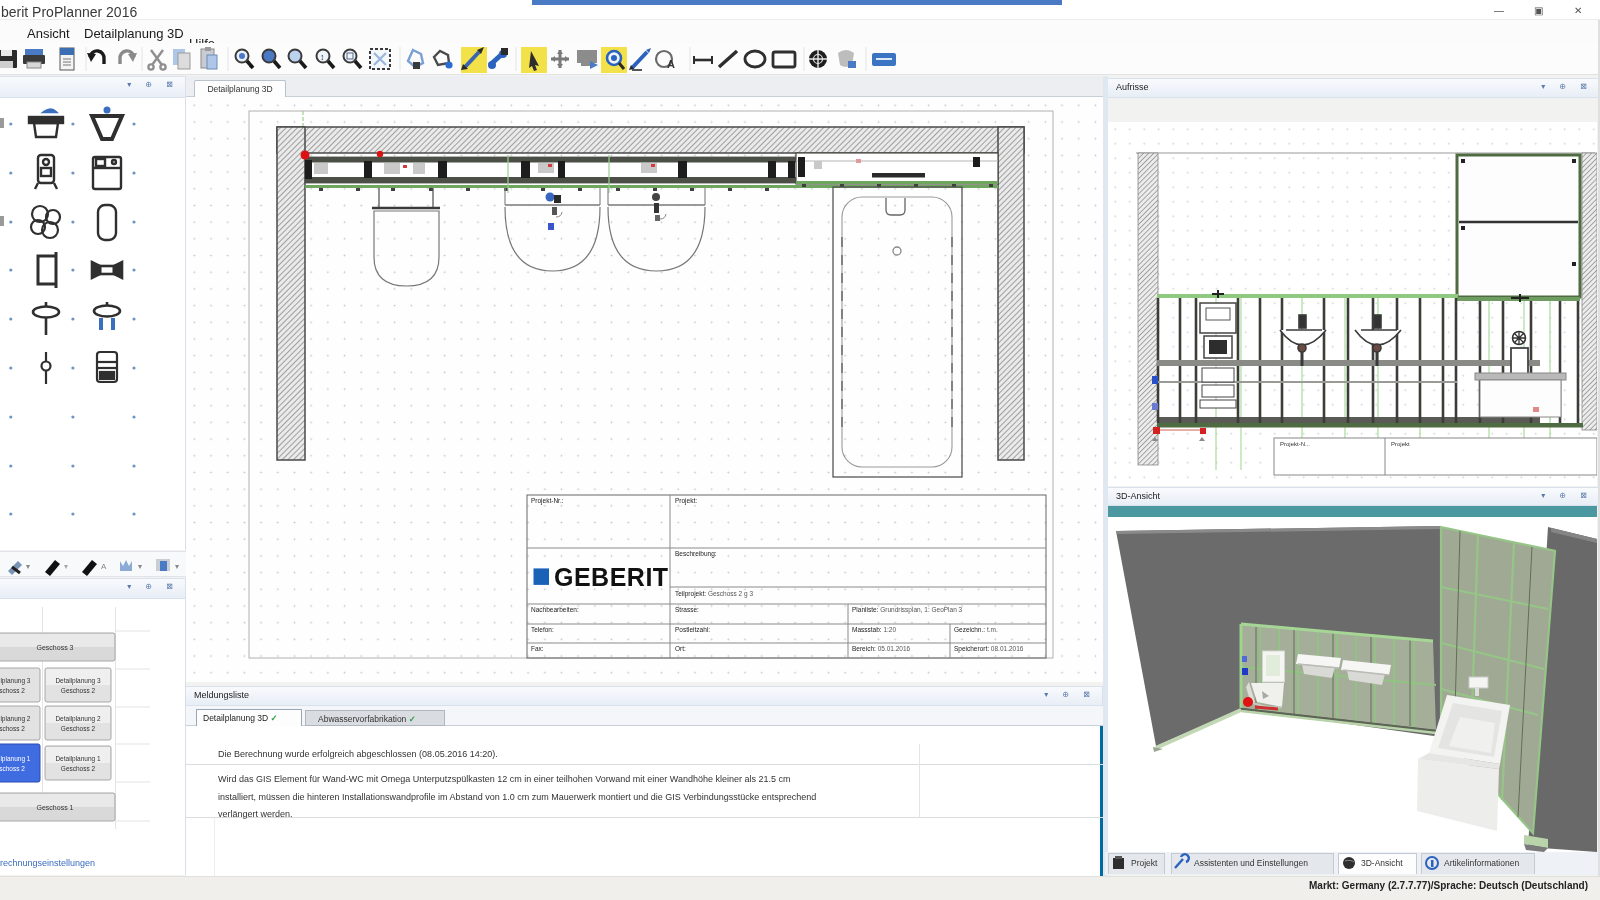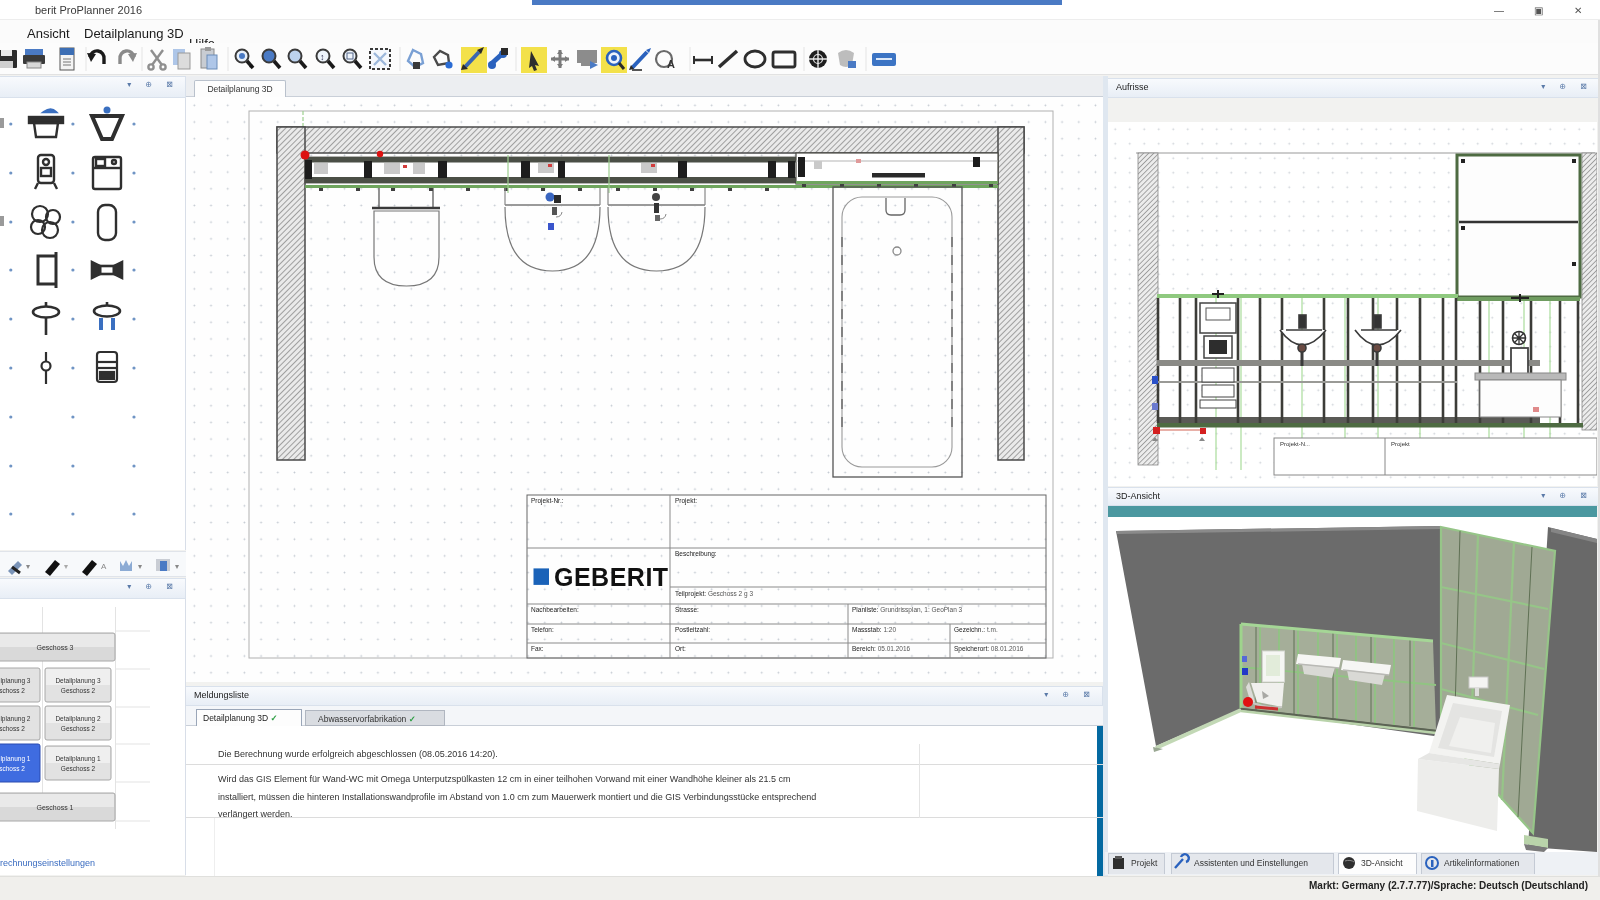--- a/index.html
+++ b/index.html
@@ -2,21 +2,21 @@
 <html><head>
 <meta charset="utf-8">
 <style>
 * { margin:0; padding:0; box-sizing:border-box; }
 html,body { width:1600px; height:900px; overflow:hidden; font-family:"Liberation Sans", sans-serif; }
 #app { position:relative; width:1600px; height:900px; background:#f2f2f0; }
 .abs { position:absolute; }
 
 
 #titlebar { left:0; top:0; width:1600px; height:20px; background:#ffffff; border-bottom:1px solid #ededed; }
-#title-text { left:1px; top:4px; font-size:11px; color:#3a3a3a;margin-left:34px; }
+#title-text { left:1px; top:4px; font-size:14px; color:#3a3a3a; }
 #bluebar { left:532px; top:0; width:530px; height:5px; background:#4a7ac4; }
 .winbtn { top:5px; font-size:10px; color:#555; }
 #menubar { left:0; top:20px; width:1600px; height:23px; background:#fbfbfb; }
 .menuitem { top:6px; font-size:13px; color:#1a1a1a; }
 #toolbar { left:0; top:43px; width:1600px; height:32px; background:#fcfcfc; border-bottom:1px solid #e2e2e2; }
 
 
 .phead { background:linear-gradient(#f8fafd,#e8eef6); border:1px solid #d9e1ec; border-left:none; }
 .phead .ptitle { position:absolute; left:8px; top:3px; font-size:9px; color:#222; }
 .pbtns { position:absolute; right:6px; top:3px; font-size:8px; color:#5a7aa8; letter-spacing:6px; }
@@ -31,21 +31,21 @@
 #lb-link { left:0; top:858px; width:150px; font-size:9px; color:#3a6cc0; }
 
 
 #c-tabbar { left:186px; top:76px; width:917px; height:21px; background:#eceef1; border-bottom:1px solid #c9cfd8; }
 #c-tab { position:absolute; left:8px; top:4px; width:92px; height:17px; background:#fdfdfd; border:1px solid #b9c1cc; border-bottom:none; border-radius:2px 2px 0 0; font-size:8.5px; color:#333; text-align:center; line-height:16px; }
 #c-canvas { left:186px; top:97px; width:917px; height:585px; background-color:#fefefe; overflow:hidden; }
 #c-splitter { left:1103px; top:76px; width:5px; height:800px; background:#dfe7f0; }
 
 
 #m-head { left:186px; top:686px; width:917px; height:20px; }
-#m-body { left:186px; top:706px; width:917px; height:170px; background:#ffffff; border-right:6px solid #0369a1; }
+#m-body { left:186px; top:706px; width:917px; height:170px; background:#ffffff; border-right:3px solid #0369a1; }
 
 
 #r-aufhead { left:1108px; top:78px; width:492px; height:20px; }
 #r-auftabs { left:1108px; top:98px; width:492px; height:24px; background:#f2f4f7; border-bottom:1px solid #c9cfd8; }
 #r-auftab { position:absolute; left:9px; top:3px; width:72px; height:21px; background:#fdfdfd; border:1px solid #b9c1cc; border-bottom:none; font-size:8.5px; color:#333; padding:4px 0 0 8px; }
 #r-aufcanvas { left:1108px; top:122px; width:489px; height:364px; background-color:#ffffff; }
 #r-3dhead { left:1108px; top:487px; width:492px; height:19px; }
 #r-tealbar { left:1108px; top:506px; width:489px; height:11px; background:#4b98a0; }
 #r-3dscene { left:1108px; top:517px; width:489px; height:335px; background:#ffffff; }
 #r-tabs { left:1105px; top:852px; width:495px; height:23px; background:#eef1f5; }

